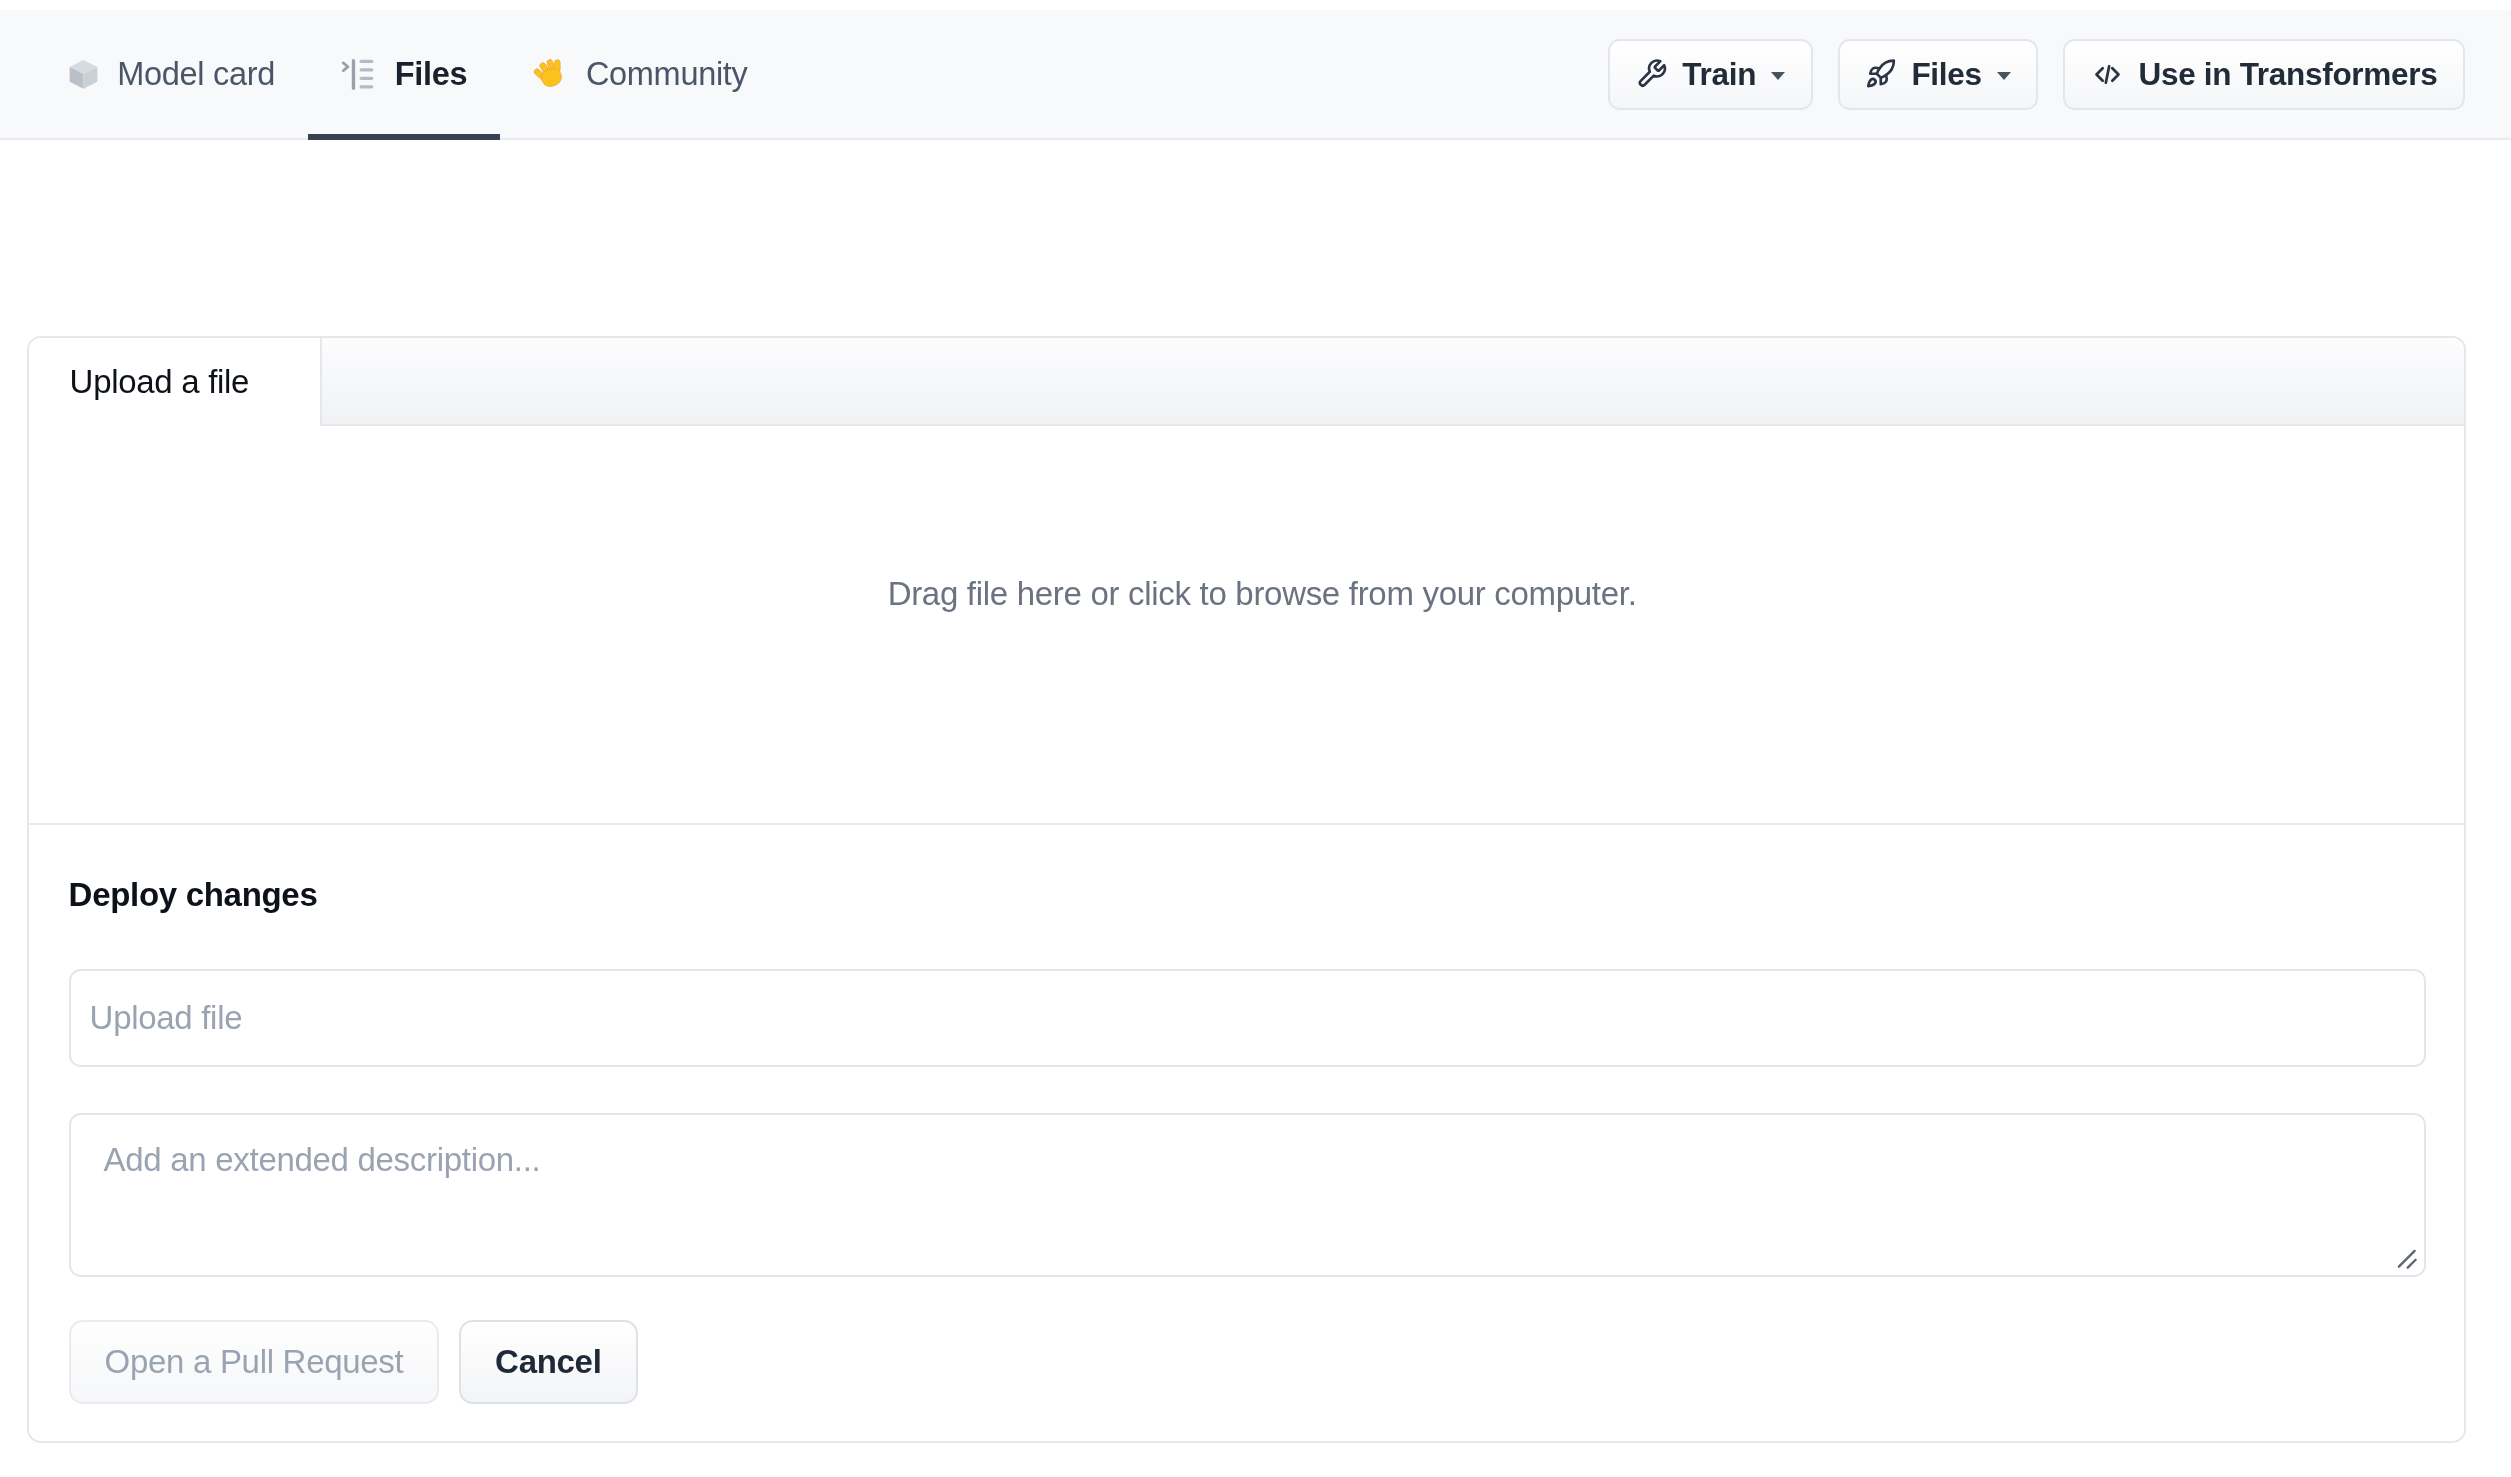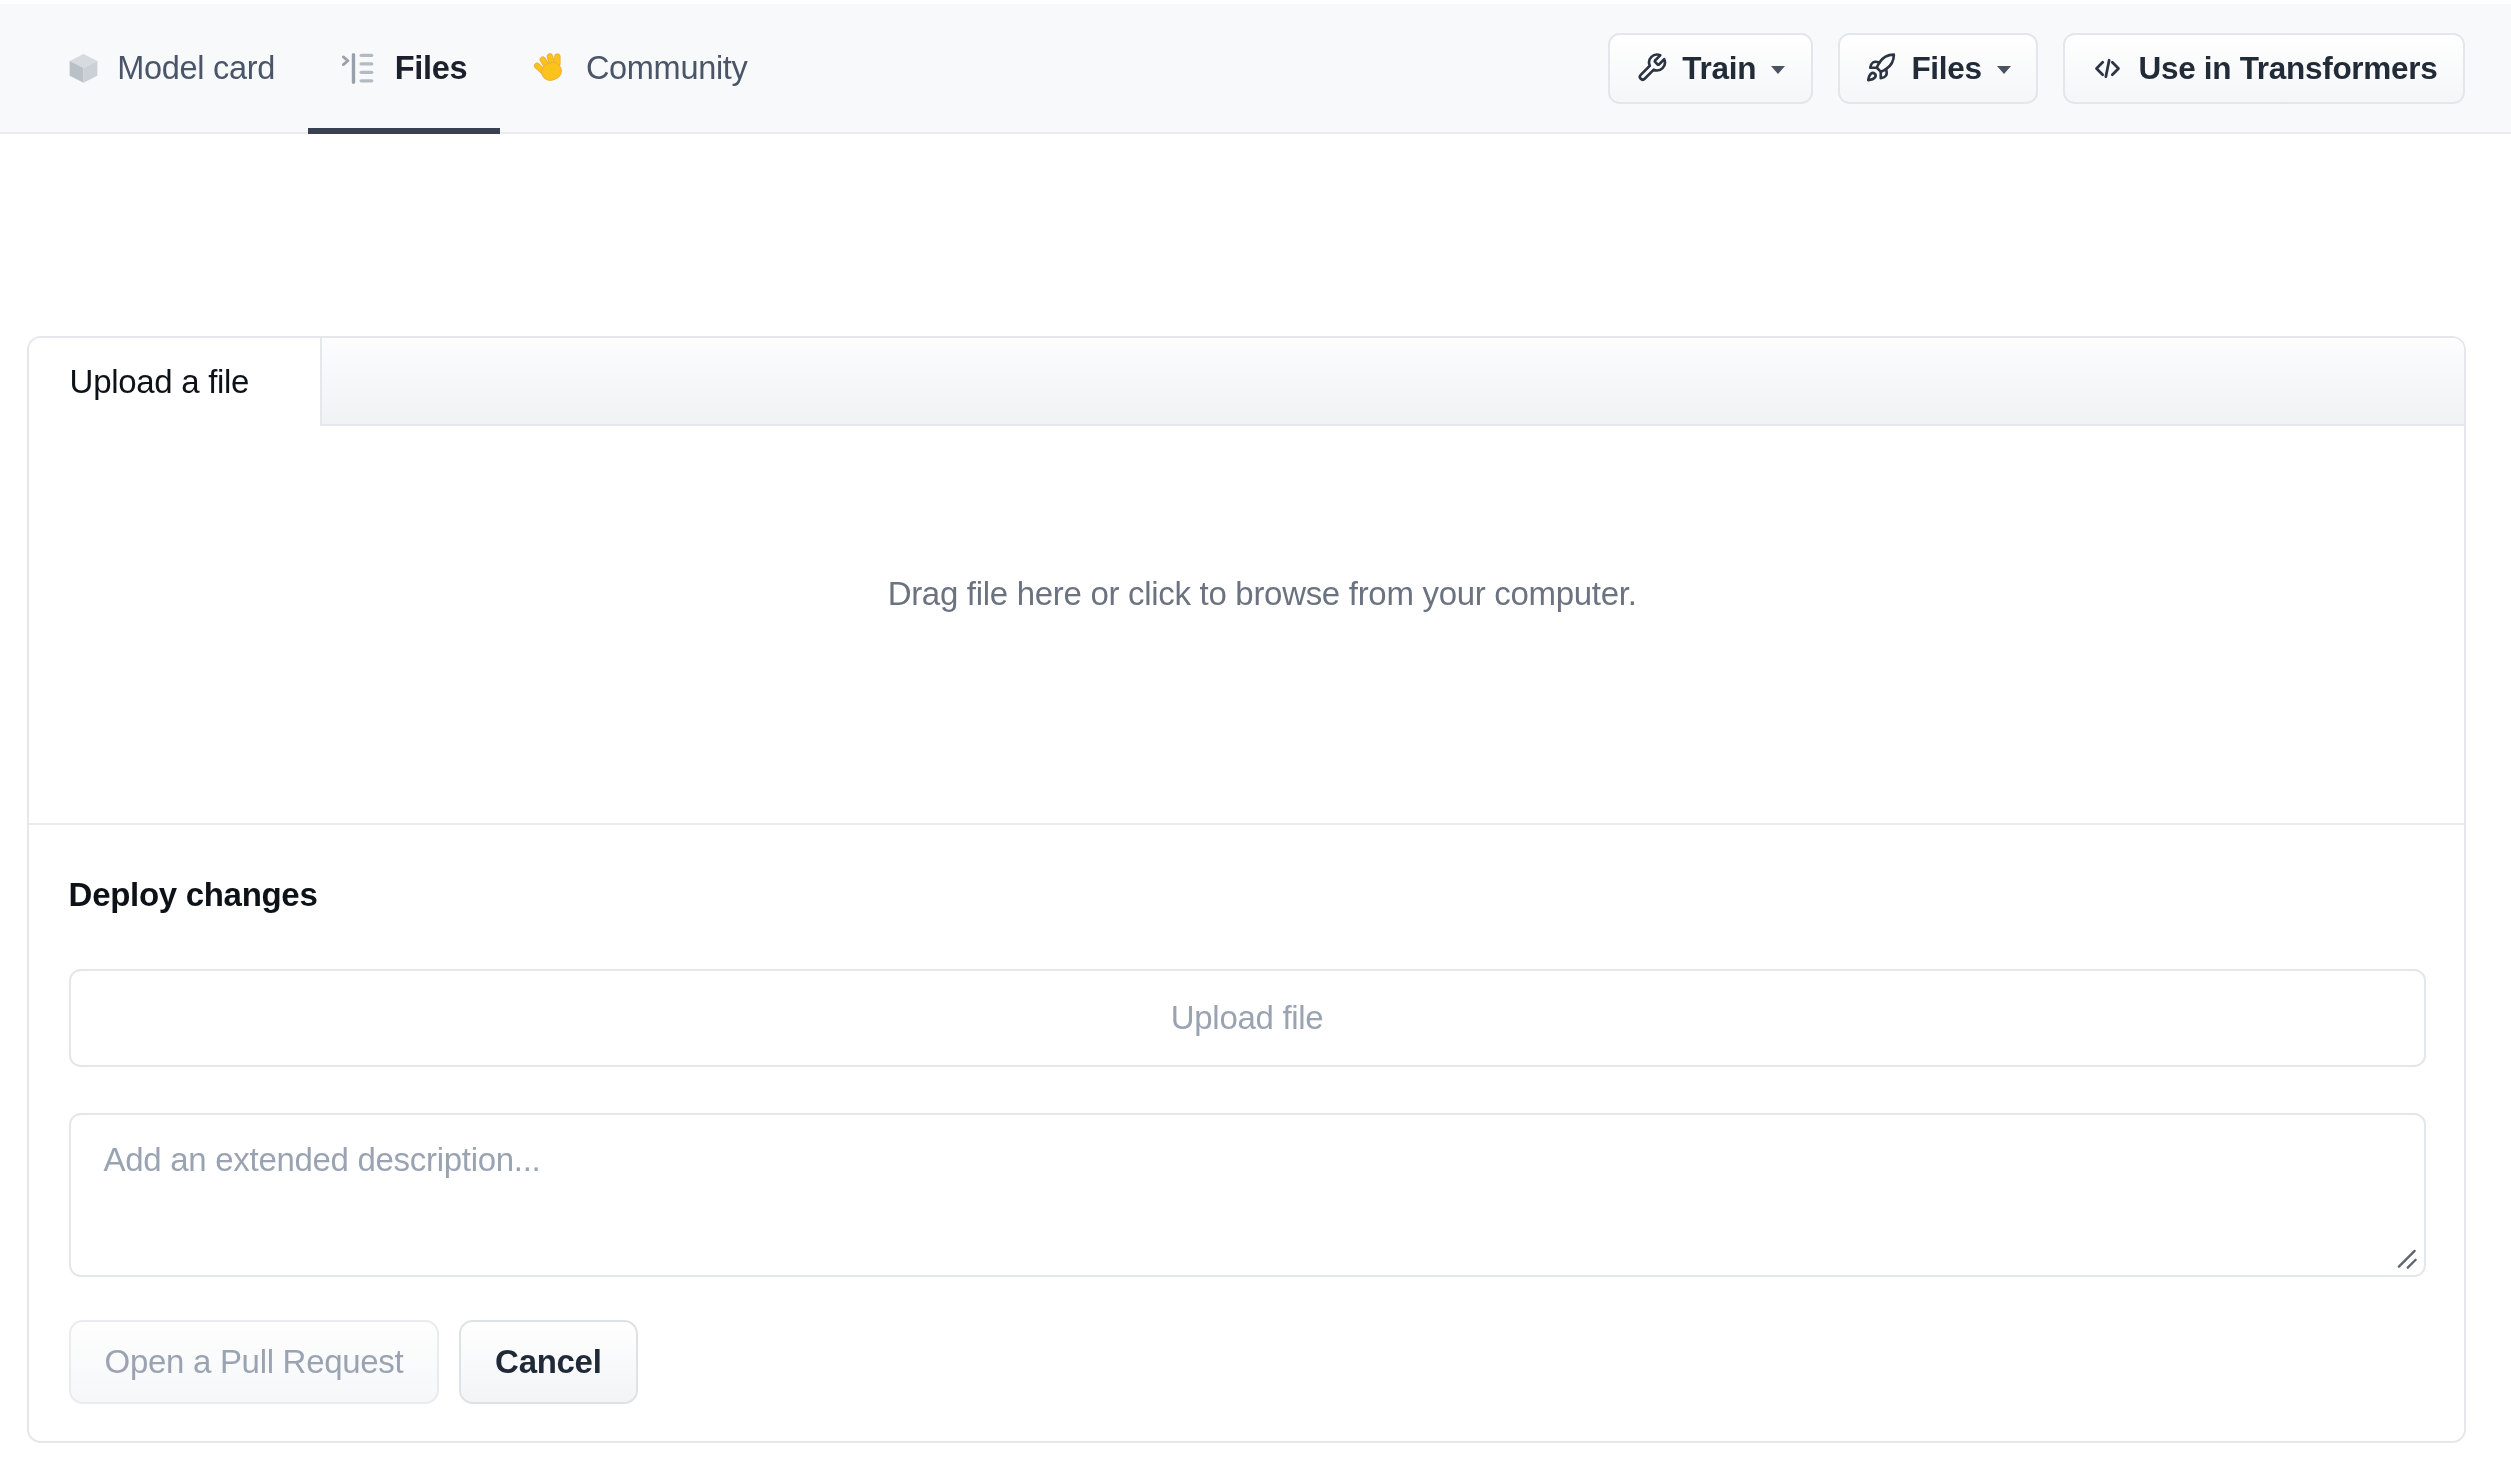--- a/index.html
+++ b/index.html
@@ -1,21 +1,21 @@
 <!DOCTYPE html>
 <html><head>
 <meta charset="utf-8">
 <style>
   * { margin:0; padding:0; box-sizing:border-box; }
   html,body { width:2512px; height:1478px; background:#ffffff; overflow:hidden; }
   body { font-family:"Liberation Sans","DejaVu Sans",sans-serif; letter-spacing:-0.3px; }
   .page { position:absolute; inset:0; }
 
   
-  .header { position:absolute; top:4px; left:0; width:2512px; height:130px;
+  .header { position:absolute; top:10px; left:0; width:2512px; height:130px;
             background:#f8f9fb; border-bottom:2px solid #e9ebef;
             display:flex; justify-content:space-between; align-items:stretch; }
   .tabs { display:flex; margin-left:32.5px; }
   .tab { position:relative; display:flex; align-items:center; gap:16.7px; padding:0 33px;
          font-size:32.5px; color:#4a5568; cursor:pointer; text-decoration:none; }
   .tab.active { color:#1a202c; font-weight:700; }
   .tab.active::after { content:""; position:absolute; left:0; right:0; bottom:-2px;
                        height:5.9px; background:#374151; }
   .actions { display:flex; align-items:center; gap:25px; margin-right:47px; }
   .action-btn { height:71px; padding:0 25.6px; display:flex; align-items:center; gap:14.8px;
@@ -47,21 +47,21 @@
   .dropzone p { font-size:33px; color:#6b7280; }
 
   .divider { position:absolute; top:485px; left:0; right:0; height:2px; background:#e7e9ed; }
 
   .propose { position:absolute; top:487px; left:0; right:0; bottom:0; }
   .propose h2 { position:absolute; left:40px; top:51px; font-size:33px; font-weight:700; color:#0d1219; }
 
   .file-input { position:absolute; left:40px; top:144px; width:2357px; height:98px;
                 border:2px solid #e3e6ea; border-radius:11.8px; background:#ffffff;
                 padding:0 19px; font-family:inherit; font-size:33px; color:#111827;
-                letter-spacing:-0.3px; outline:none;text-align:center; }
+                letter-spacing:-0.3px; outline:none; }
   .file-input::placeholder { color:#9aa3b2; opacity:1; }
 
   .ta-wrap { position:absolute; left:40px; top:288px; width:2357px; height:164px; }
   .ta-wrap textarea { width:100%; height:100%; border:2px solid #e3e6ea; border-radius:11.8px;
                       background:#ffffff; padding:23.6px 33px; font-family:inherit;
                       font-size:33px; line-height:41px; color:#111827; letter-spacing:-0.3px;
                       resize:none; outline:none; }
   .ta-wrap textarea::placeholder { color:#9aa3b2; opacity:1; }
   .resize-icon { position:absolute; right:6.9px; bottom:6.9px; pointer-events:none; }
 

